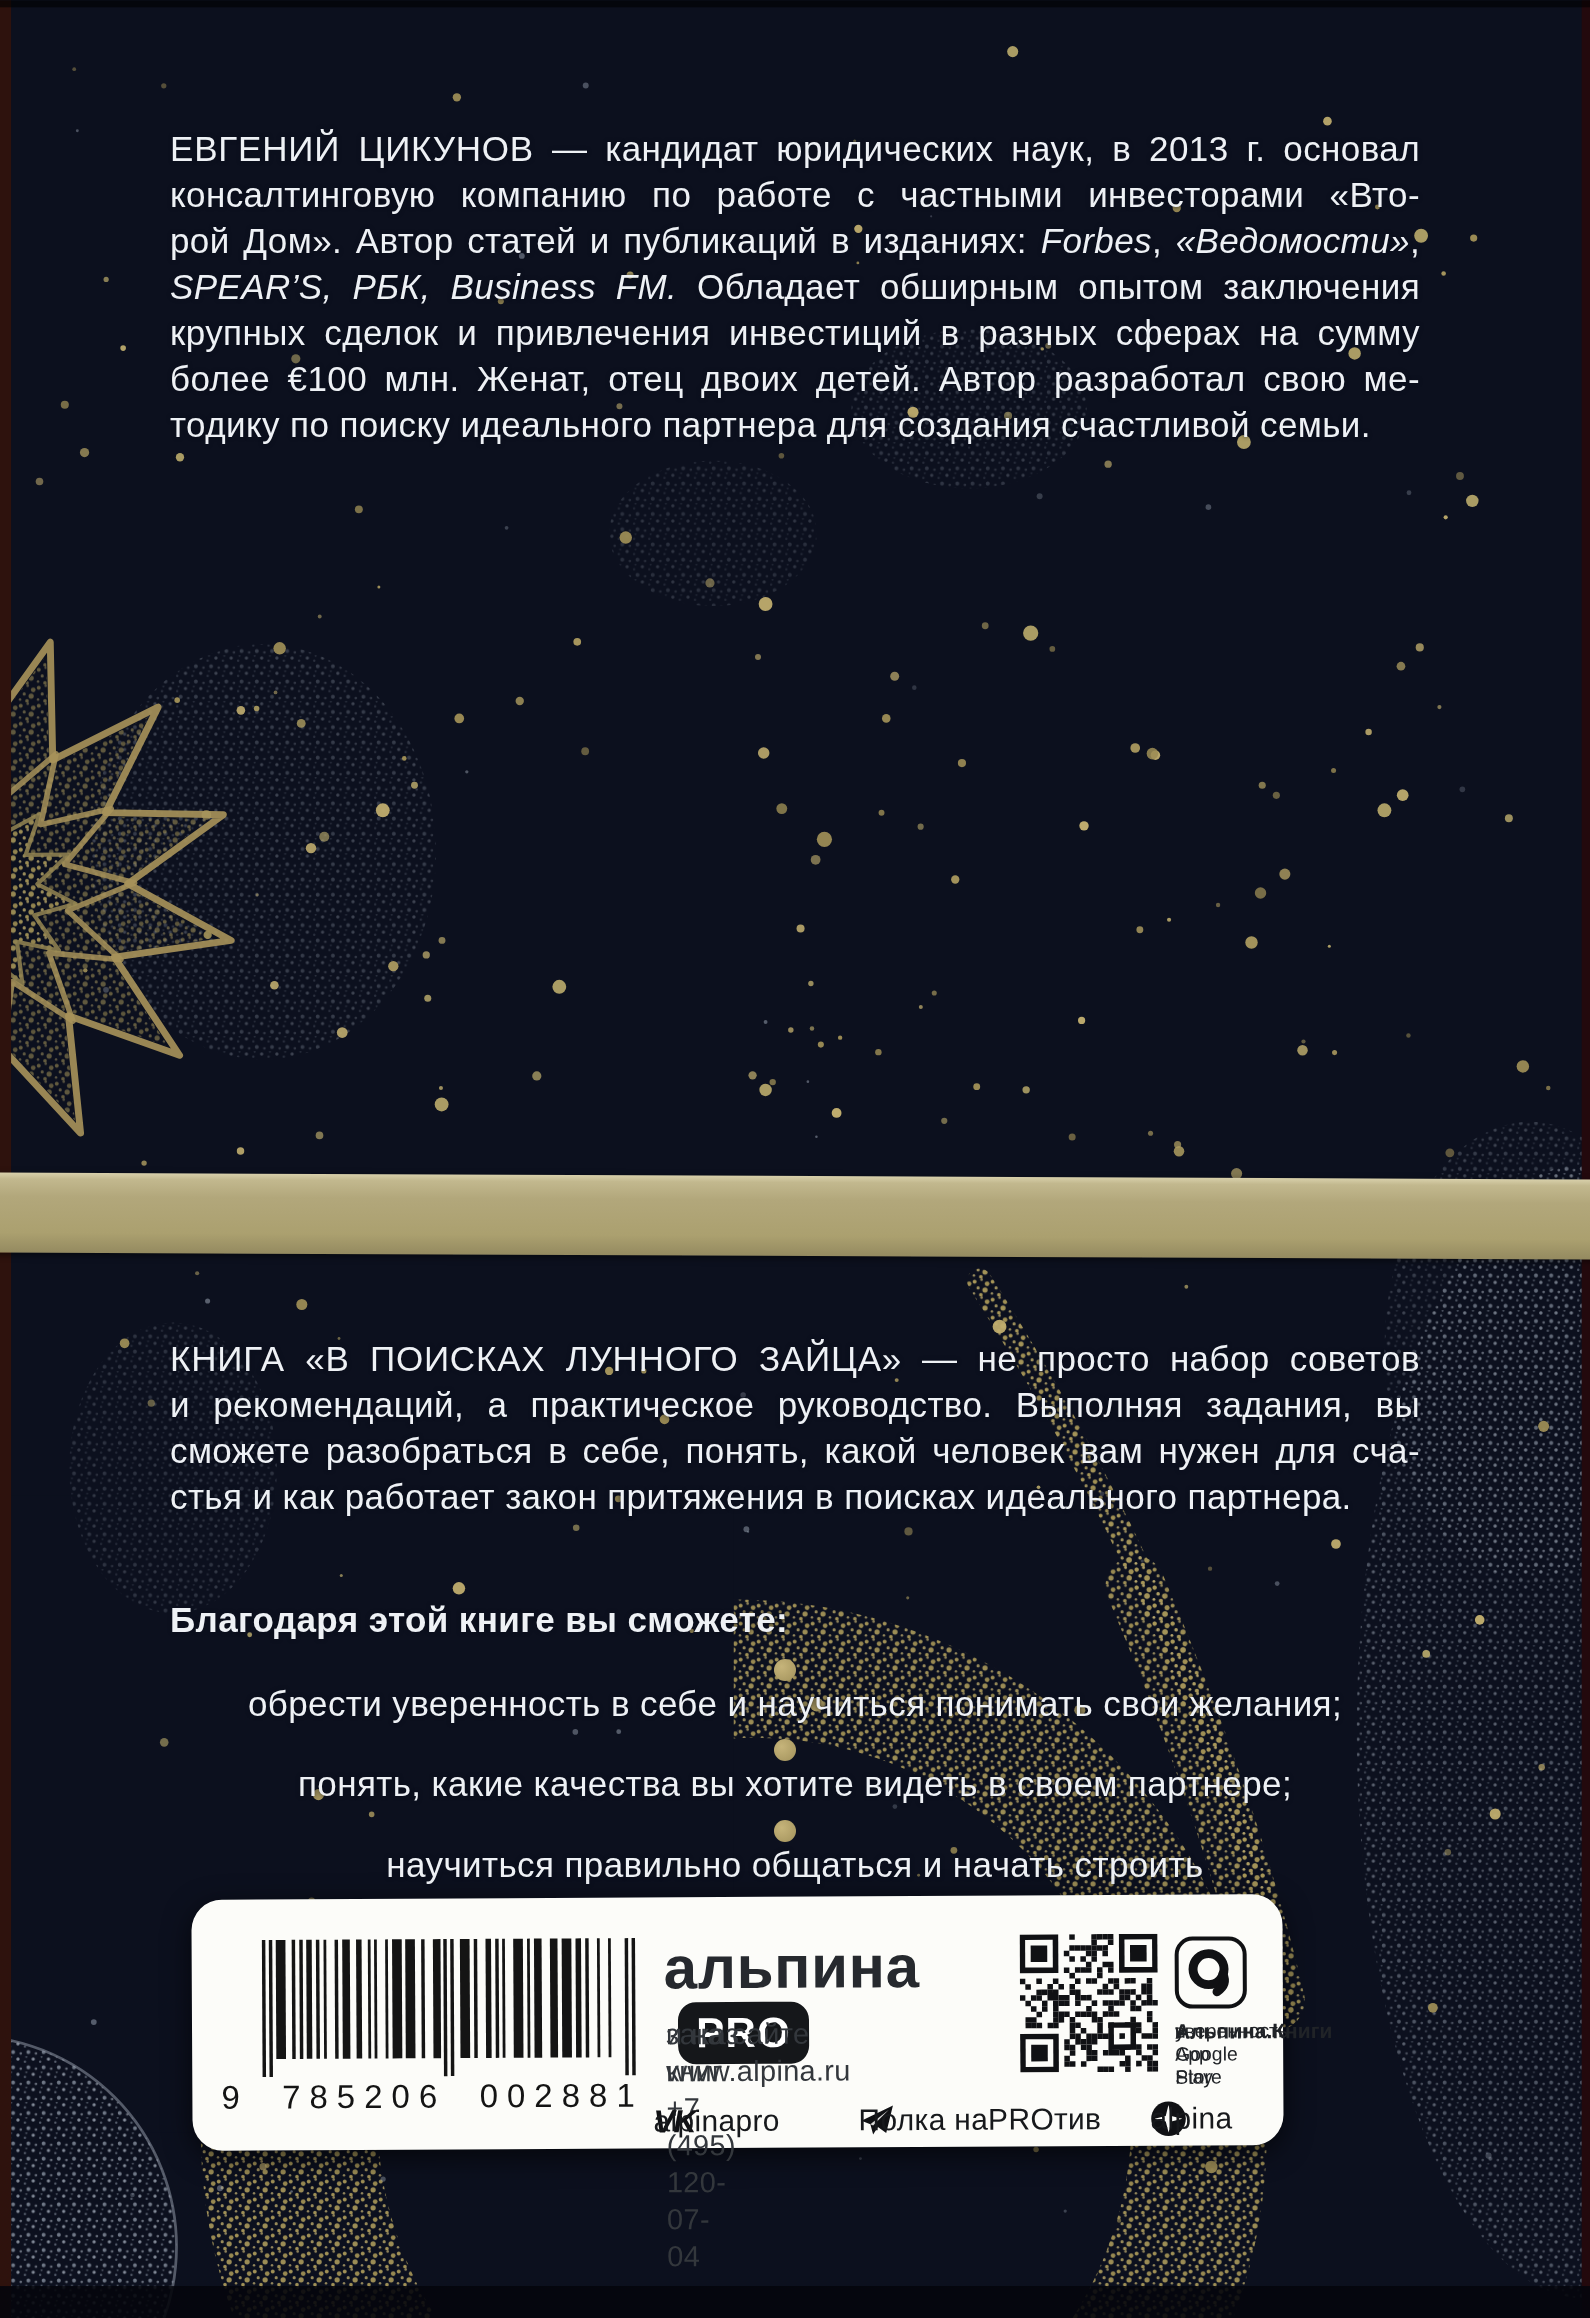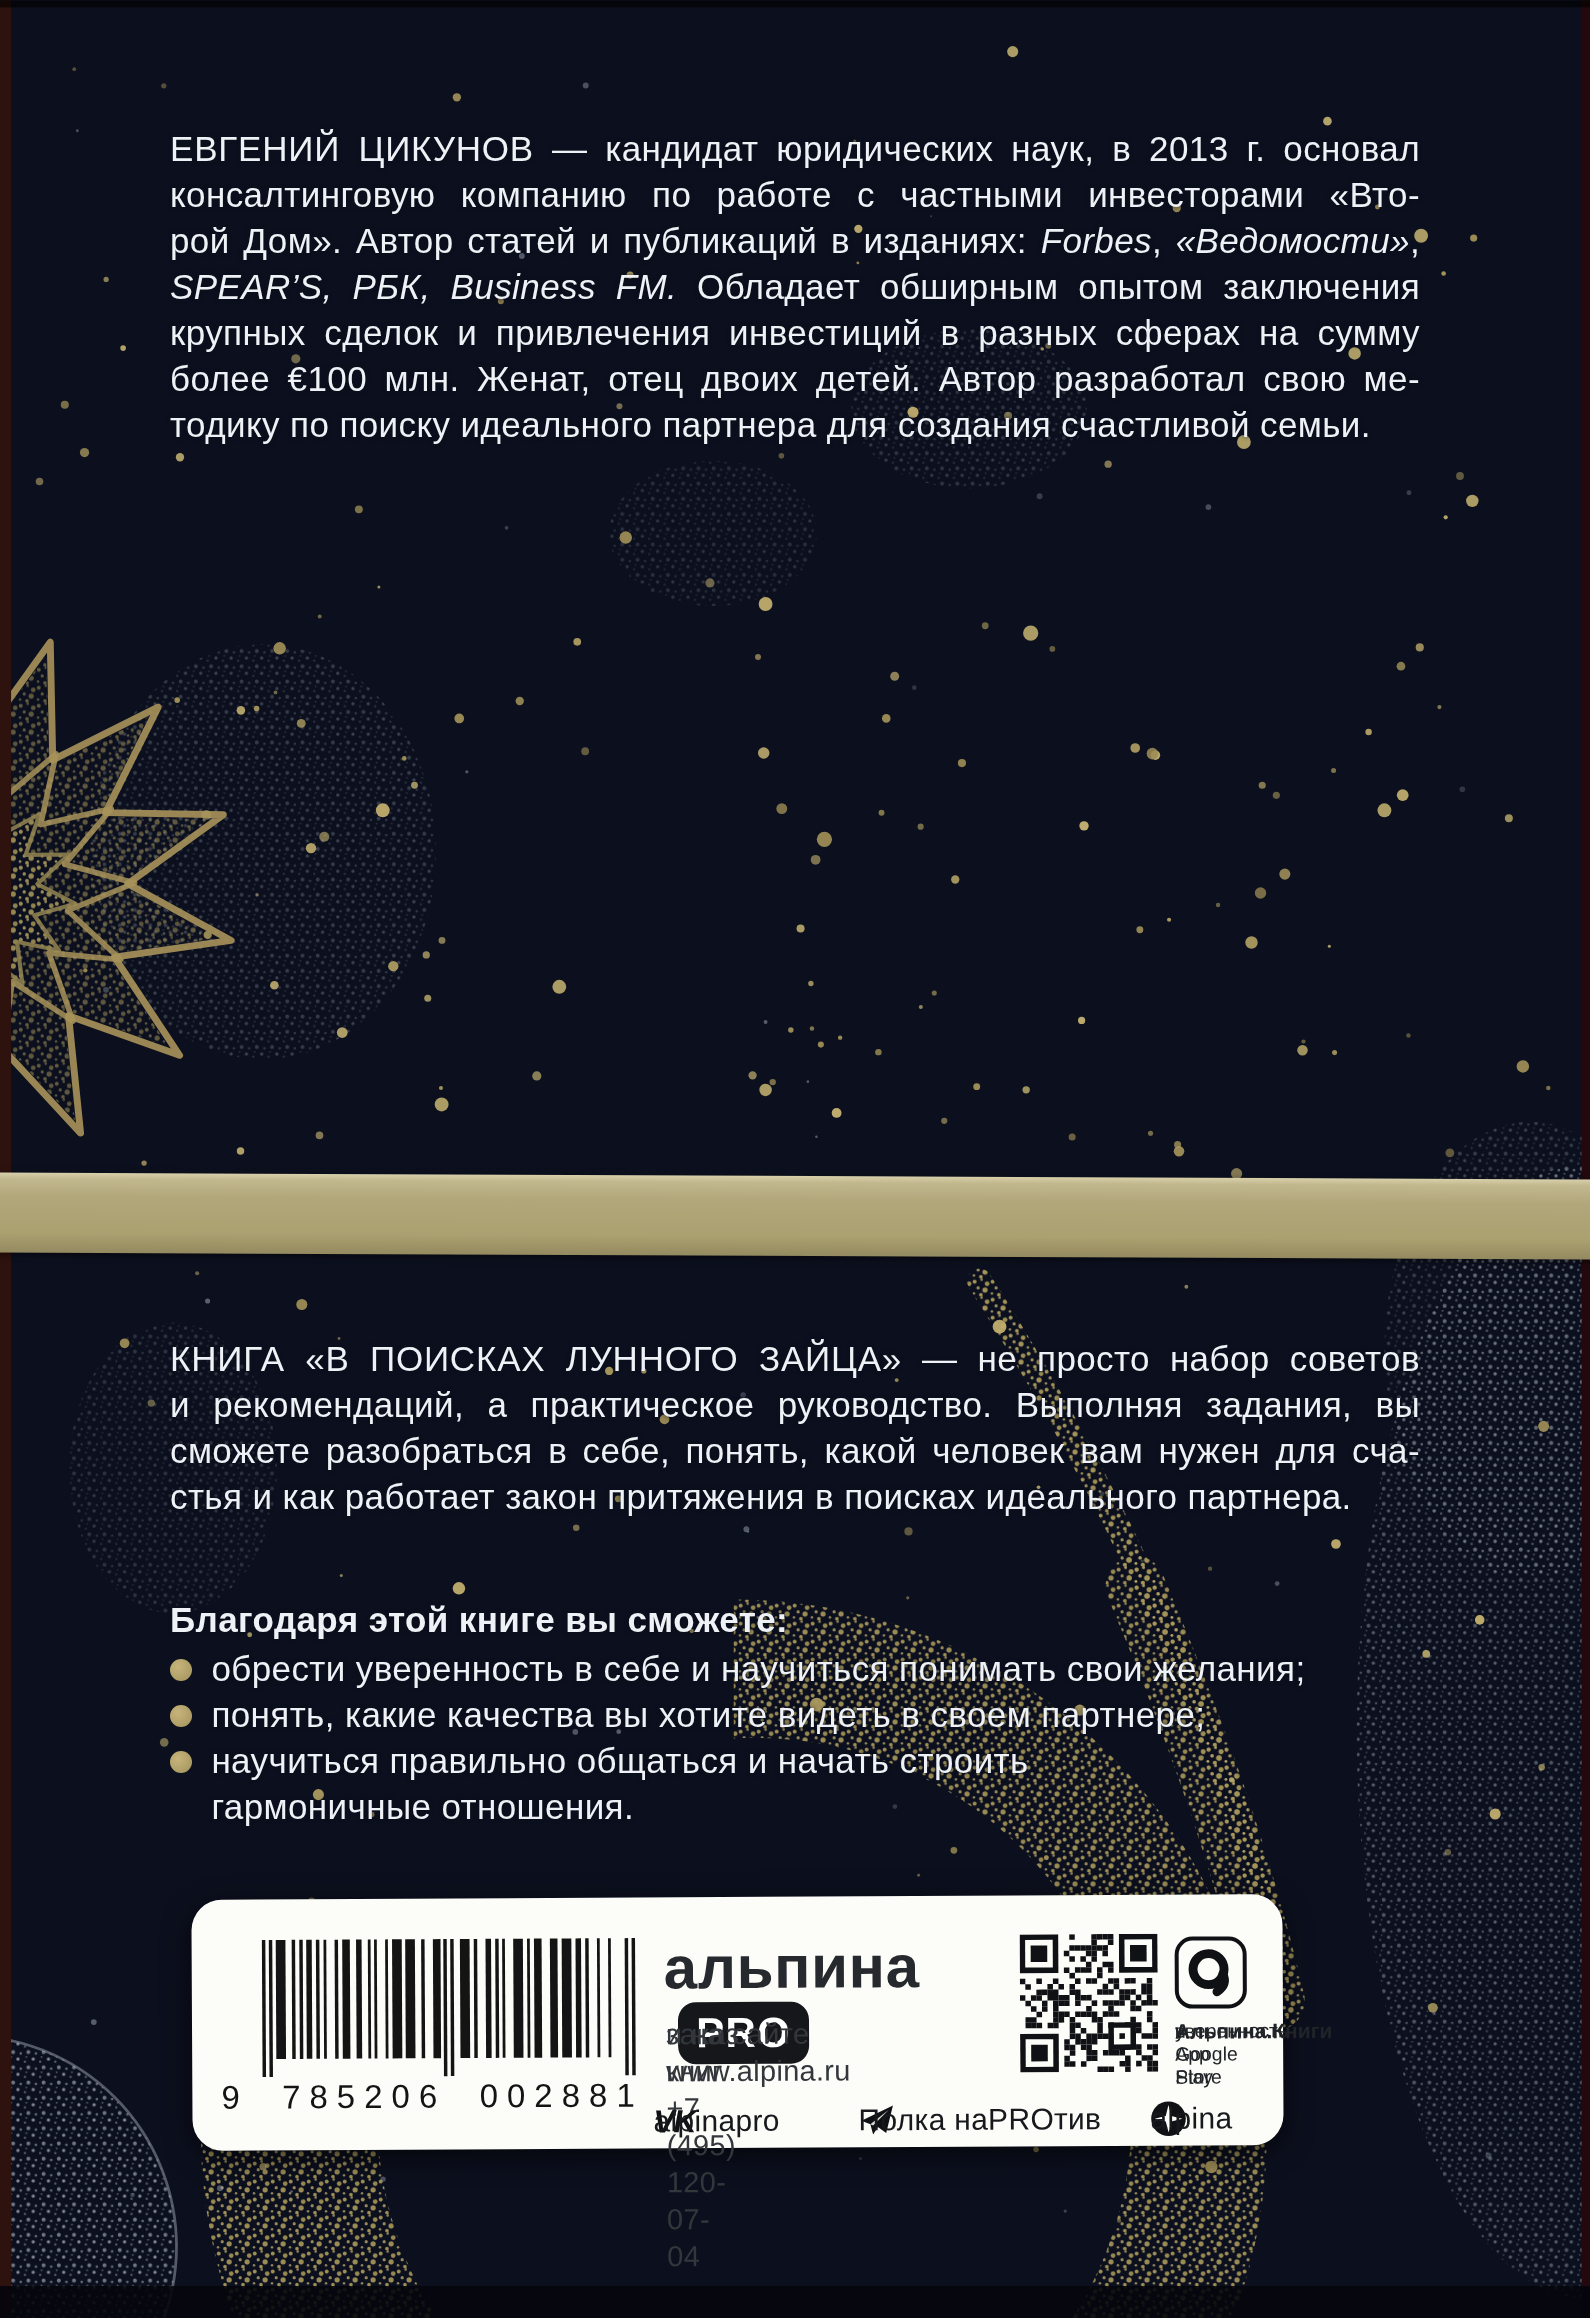--- a/index.html
+++ b/index.html
@@ -25,21 +25,21 @@
     text-shadow:0 0 4.2px rgba(10,14,26,.8);
   }
   .line{min-height:46px;}
   .line.j{text-align:justify;text-align-last:justify;}
   .seg-b{font-weight:400;letter-spacing:0.8px;}
   .seg-i{font-style:italic;}
   #intro{left:170px;top:126px;width:1250px;}
   #blurb{left:170px;top:1336px;width:1250px;}
   #benefits-heading{left:170px;top:1597px;width:1250px;font-weight:700;}
   #benefits-list{left:170px;top:1646px;width:1250px;}
-  .bullet-item{display:flex;align-items:flex-start;}
+  .bullet-item{display:flex;align-items:center;flex-direction:column;}
   .bullet-dot{flex:0 0 22px;width:22px;height:22px;border-radius:50%;
     background:radial-gradient(circle at 35% 35%, #c6b47a, #a2925c);margin:12.5px 19.4px 0 0;}
   .bullet-lines{flex:1;}
   
   .sticker{
     position:absolute;left:192px;top:1897px;width:1091px;height:251px;z-index:4;
     background:#fcfcf9;border-radius:30.5px;transform:rotate(-.3deg);
     box-shadow:0 7px 28px rgba(0,0,0,.65);
   }
   .sticker *{position:absolute;}

